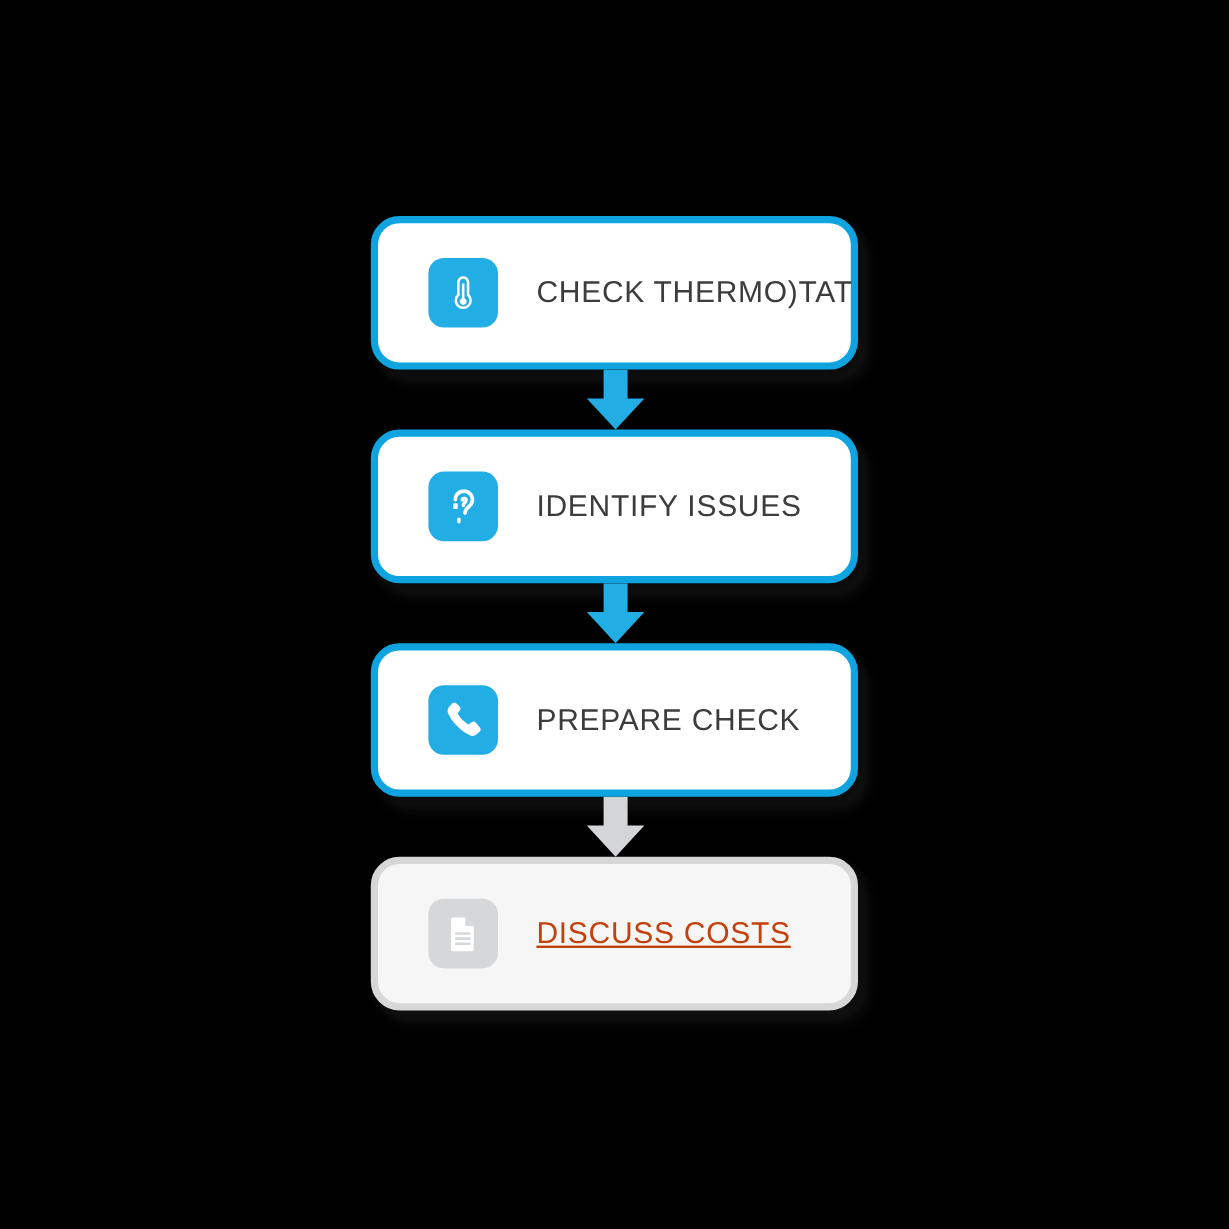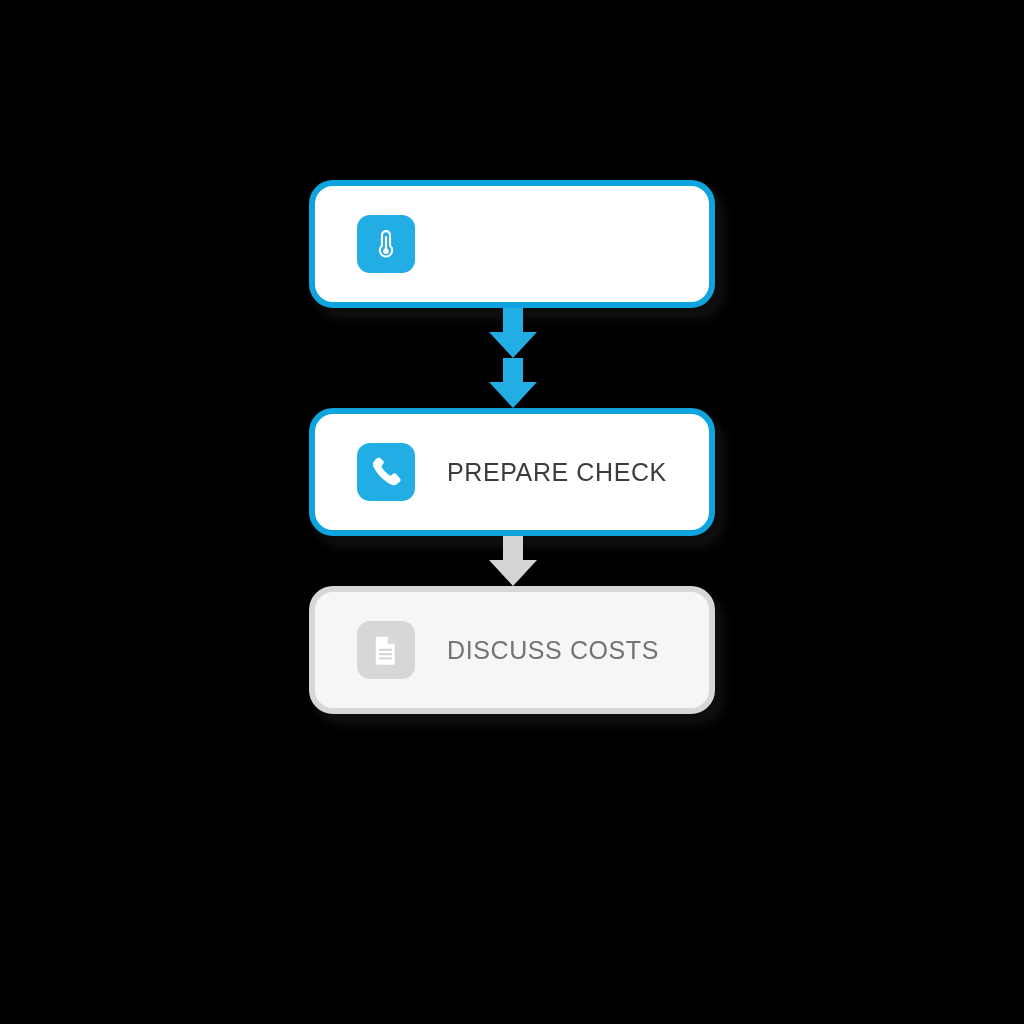--- a/index.html
+++ b/index.html
@@ -73,21 +73,21 @@
   
   .step-label {
     margin-left: 32px;
     font-size: 25px;
     letter-spacing: 0.6px;
     color: #3C3C3C;
     font-weight: 500;
     white-space: nowrap;
     font-family: "Liberation Sans", sans-serif;
   }
-  .is-muted .step-label { color: #737373; }
+  .is-muted .step-label { color: #c2410c; text-decoration: underline; }
 
   
   .connector {
     width: 48px;
     height: 50px;
     margin: 0 auto;
     display: block;
     position: relative;
     left: 1px;
   }
@@ -100,28 +100,40 @@
 
   <div class="flow-stack">
 
     <div class="step-card is-active">
       <span class="icon-tile">
         <svg width="34" height="34" viewBox="0 0 24 24" aria-hidden="true">
           <path fill="#ffffff" d="M12 2.2c-2.0 0-3.6 1.6-3.6 3.6v7.05a5.1 5.1 0 1 0 7.2 0V5.8c0-2.0-1.6-3.6-3.6-3.6zm0 1.5c1.16 0 2.1.94 2.1 2.1v7.72l.33.3a3.6 3.6 0 1 1-4.86 0l.33-.3V5.8c0-1.16.94-2.1 2.1-2.1z"></path>
           <path fill="#ffffff" d="M12.75 6.6h-1.5v8.55a2.05 2.05 0 1 0 1.5 0V6.6z"></path>
         </svg>
       </span>
+      <span class="step-label">CHECK THERMO)TAT</span>
     </div>
 
     <span class="connector">
       <svg width="48" height="50" viewBox="0 0 48 50">
         <path fill="#22AEE5" d="M14 0h20v24h14L24 50 0 24h14z"></path>
       </svg>
     </span>
 
+    <div class="step-card is-active">
+      <span class="icon-tile">
+        <svg width="34" height="34" viewBox="0 0 24 24" aria-hidden="true">
+          <path fill="#ffffff" d="M12.4 1.9c-3.5 0-6.1 2.7-6.1 6.1 0 .6.5 1.05 1.1 1.05.6 0 1.05-.45 1.05-1.05 0-2.2 1.75-3.95 3.95-3.95s3.95 1.75 3.95 3.95c0 1.6-.8 2.5-1.9 3.5-1.1 1-2.45 2.2-2.45 4.45 0 .6.45 1.05 1.05 1.05s1.1-.45 1.1-1.05c0-1.25.7-1.9 1.75-2.85 1.25-1.15 2.6-2.5 2.6-5.1 0-3.4-2.65-6.1-6.15-6.1z"></path>
+          <path fill="#ffffff" d="M12.4 6.35a1.9 1.9 0 0 0-1.9 1.9c0 .55.45 1 1 1s1-.45 1-1c0-.05.05-.1.1-.1a.1.1 0 0 1 .1.1c0 .35-.15.5-.5.85-.45.45-1.1 1.1-1.1 2.35 0 .55.45 1 1 1s1-.45 1-1c0-.4.15-.55.5-.9.45-.45 1.1-1.1 1.1-2.3a1.9 1.9 0 0 0-1.9-1.9z"></path>
+          <path fill="#ffffff" d="M9.5 18.6c-.55 0-1 .45-1 1v1.5c0 .55.45 1 1 1s1-.45 1-1v-1.5c0-.55-.45-1-1-1z"></path>
+          <rect fill="#ffffff" x="6.2" y="10.1" width="2.6" height="3.4" rx="0.5"></rect>
+        </svg>
+      </span>
+      <span class="step-label">IDENTIFY ISSUES</span>
+    </div>
 
     <span class="connector">
       <svg width="48" height="50" viewBox="0 0 48 50">
         <path fill="#22AEE5" d="M14 0h20v24h14L24 50 0 24h14z"></path>
       </svg>
     </span>
 
     <div class="step-card is-active">
       <span class="icon-tile">
         <svg width="34" height="34" viewBox="0 0 24 24" aria-hidden="true">

